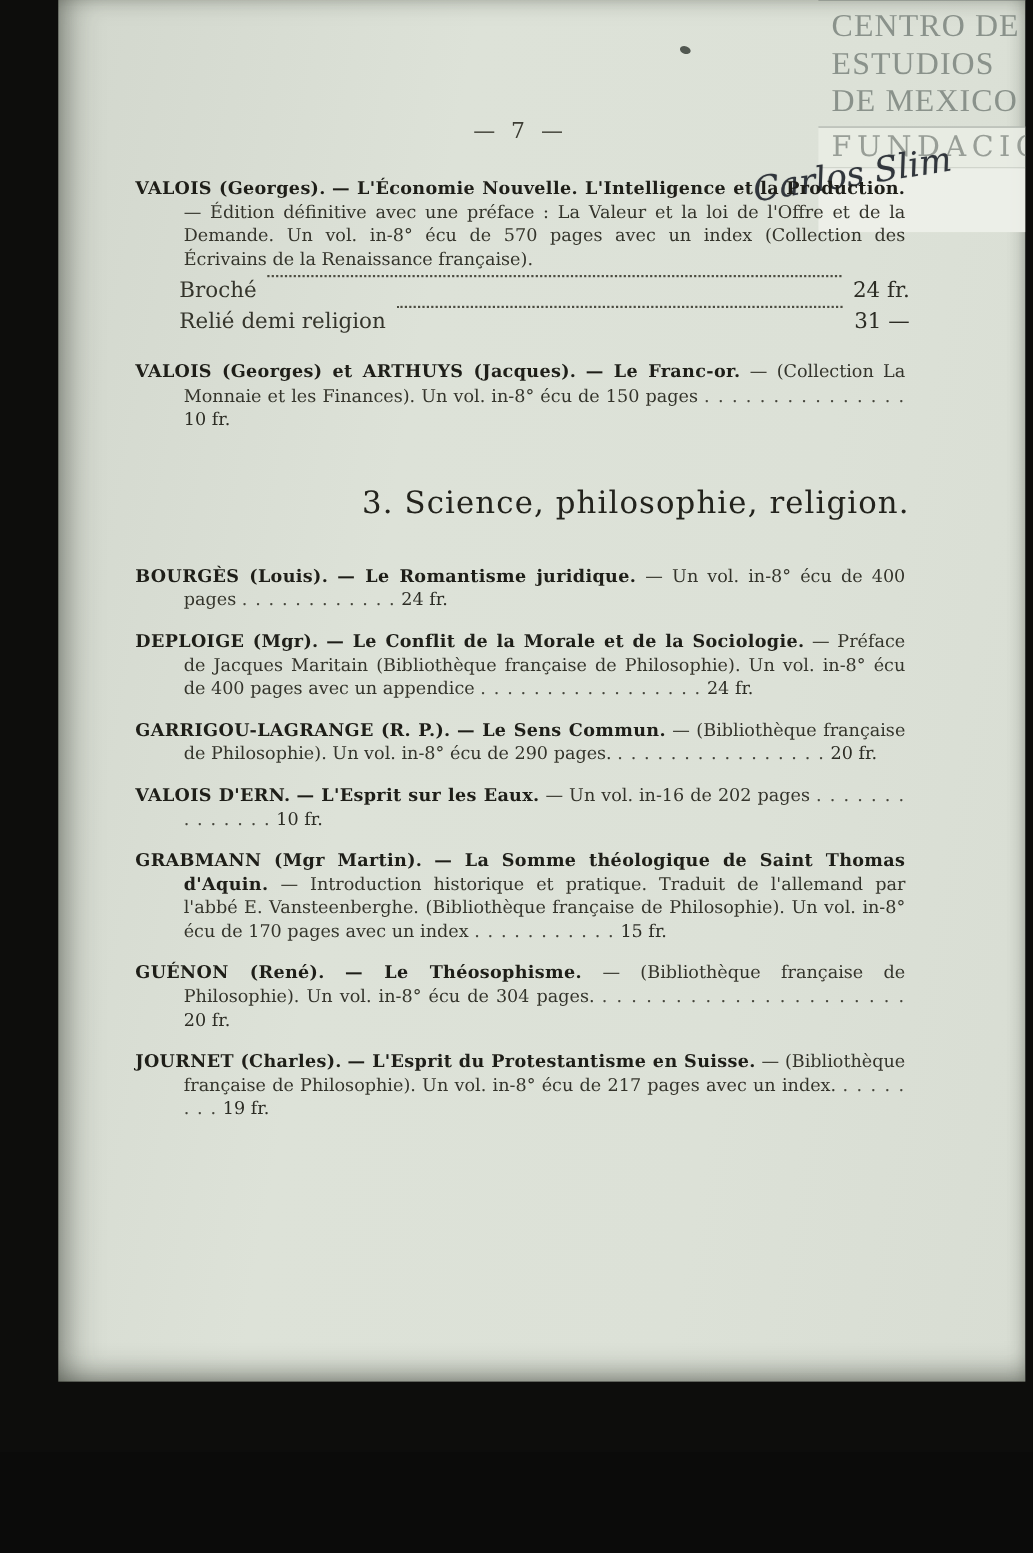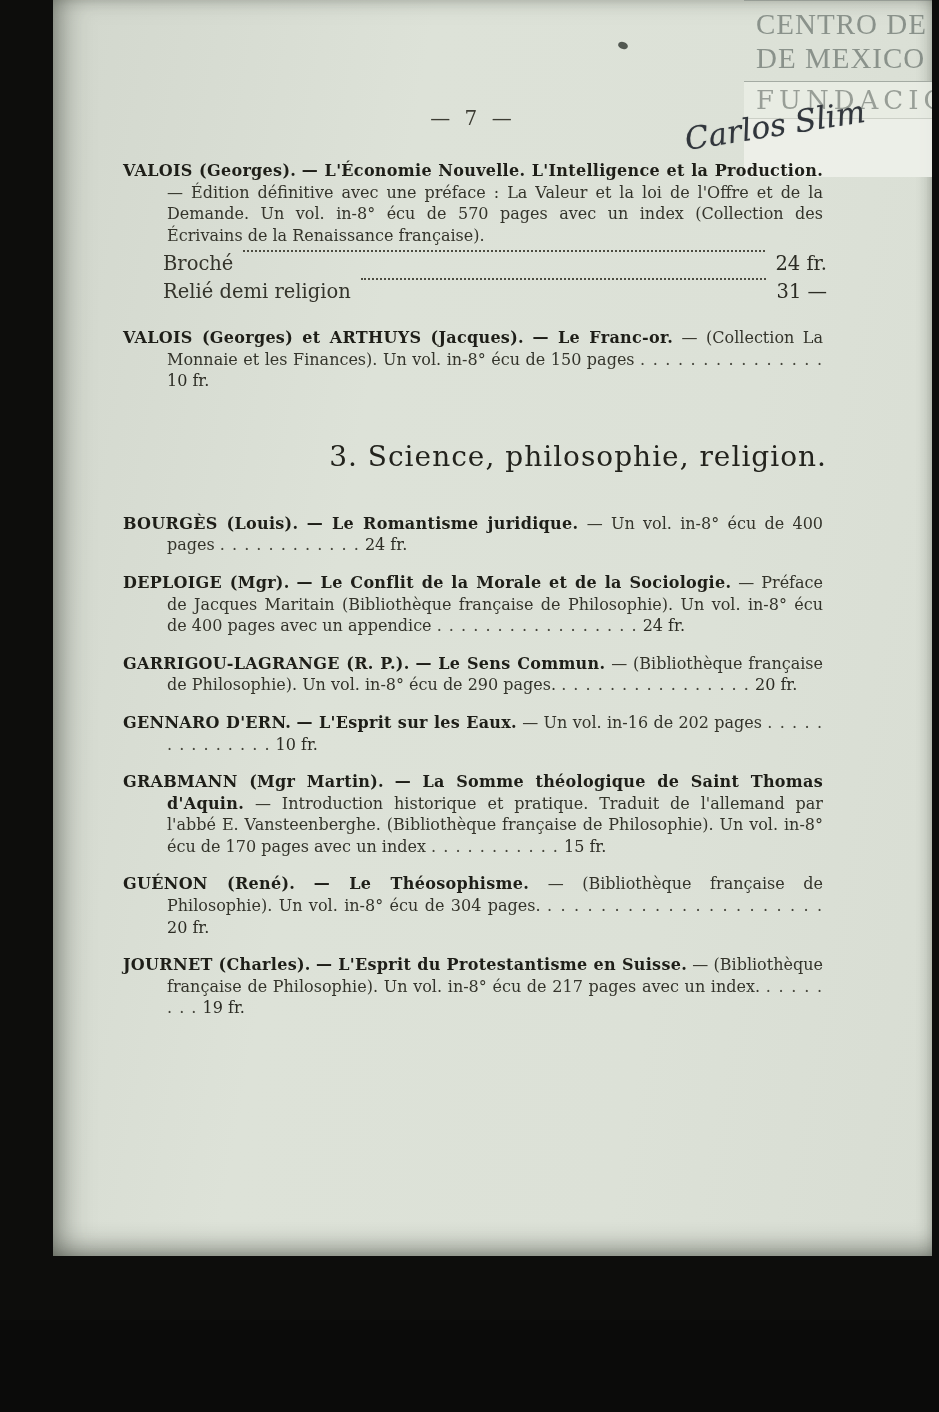--- a/index.html
+++ b/index.html
@@ -99,20 +99,21 @@
 </head>
 <body>
 
 <div id="scan">
   <div class="paper">
 
     <div class="speck"></div>
 
     <div class="watermark">
       <div class="wm-line">CENTRO DE</div>
+      <div class="wm-line">ESTUDIOS</div>
       <div class="wm-line">DE MEXICO</div>
       <div class="wm-band">FUNDACIÓN</div>
       <div class="wm-strip">
         <div class="signature">Carlos Slim</div>
       </div>
     </div>
 
     <div class="content">
 
       <div class="page-number">— 7 —</div>
@@ -143,21 +144,21 @@
 
       <div class="entry">
         <p class="entry-text"><b class="author">DEPLOIGE (Mgr).</b> <b class="title">— Le Conflit de la Morale et de la Sociologie.</b> <span>— Préface de Jacques Maritain (Bibliothèque française de Philosophie). Un vol. in-8° écu de 400 pages avec un appendice</span> <span class="dots">. . . . . . . . . . . . . . . . .</span> <span class="price">24 fr.</span></p>
       </div>
 
       <div class="entry">
         <p class="entry-text"><b class="author">GARRIGOU-LAGRANGE (R. P.).</b> <b class="title">— Le Sens Commun.</b> <span>— (Bibliothèque française de Philosophie). Un vol. in-8° écu de 290 pages.</span> <span class="dots">. . . . . . . . . . . . . . . .</span> <span class="price">20 fr.</span></p>
       </div>
 
       <div class="entry">
-        <p class="entry-text"><b class="author">GENNARO D'ERN.</b> <b class="title">— L'Esprit sur les Eaux.</b> <span>— Un vol. in-16 de 202 pages</span> <span class="dots">. . . . . . . . . . . . . .</span> <span class="price">10 fr.</span></p>
+        <p class="entry-text"><b class="author">VALOIS D'ERN.</b> <b class="title">— L'Esprit sur les Eaux.</b> <span>— Un vol. in-16 de 202 pages</span> <span class="dots">. . . . . . . . . . . . . .</span> <span class="price">10 fr.</span></p>
       </div>
 
       <div class="entry">
         <p class="entry-text"><b class="author">GRABMANN (Mgr Martin).</b> <b class="title">— La Somme théologique de Saint Thomas d'Aquin.</b> <span>— Introduction historique et pratique. Traduit de l'allemand par l'abbé E. Vansteenberghe. (Bibliothèque française de Philosophie). Un vol. in-8° écu de 170 pages avec un index</span> <span class="dots">. . . . . . . . . . .</span> <span class="price">15 fr.</span></p>
       </div>
 
 
       <div class="entry">
         <p class="entry-text"><b class="author">GUÉNON (René).</b> <b class="title">— Le Théosophisme.</b> <span>— (Bibliothèque française de Philosophie). Un vol. in-8° écu de 304 pages.</span> <span class="dots">. . . . . . . . . . . . . . . . . . . . .</span> <span class="price">20 fr.</span></p>
       </div>

